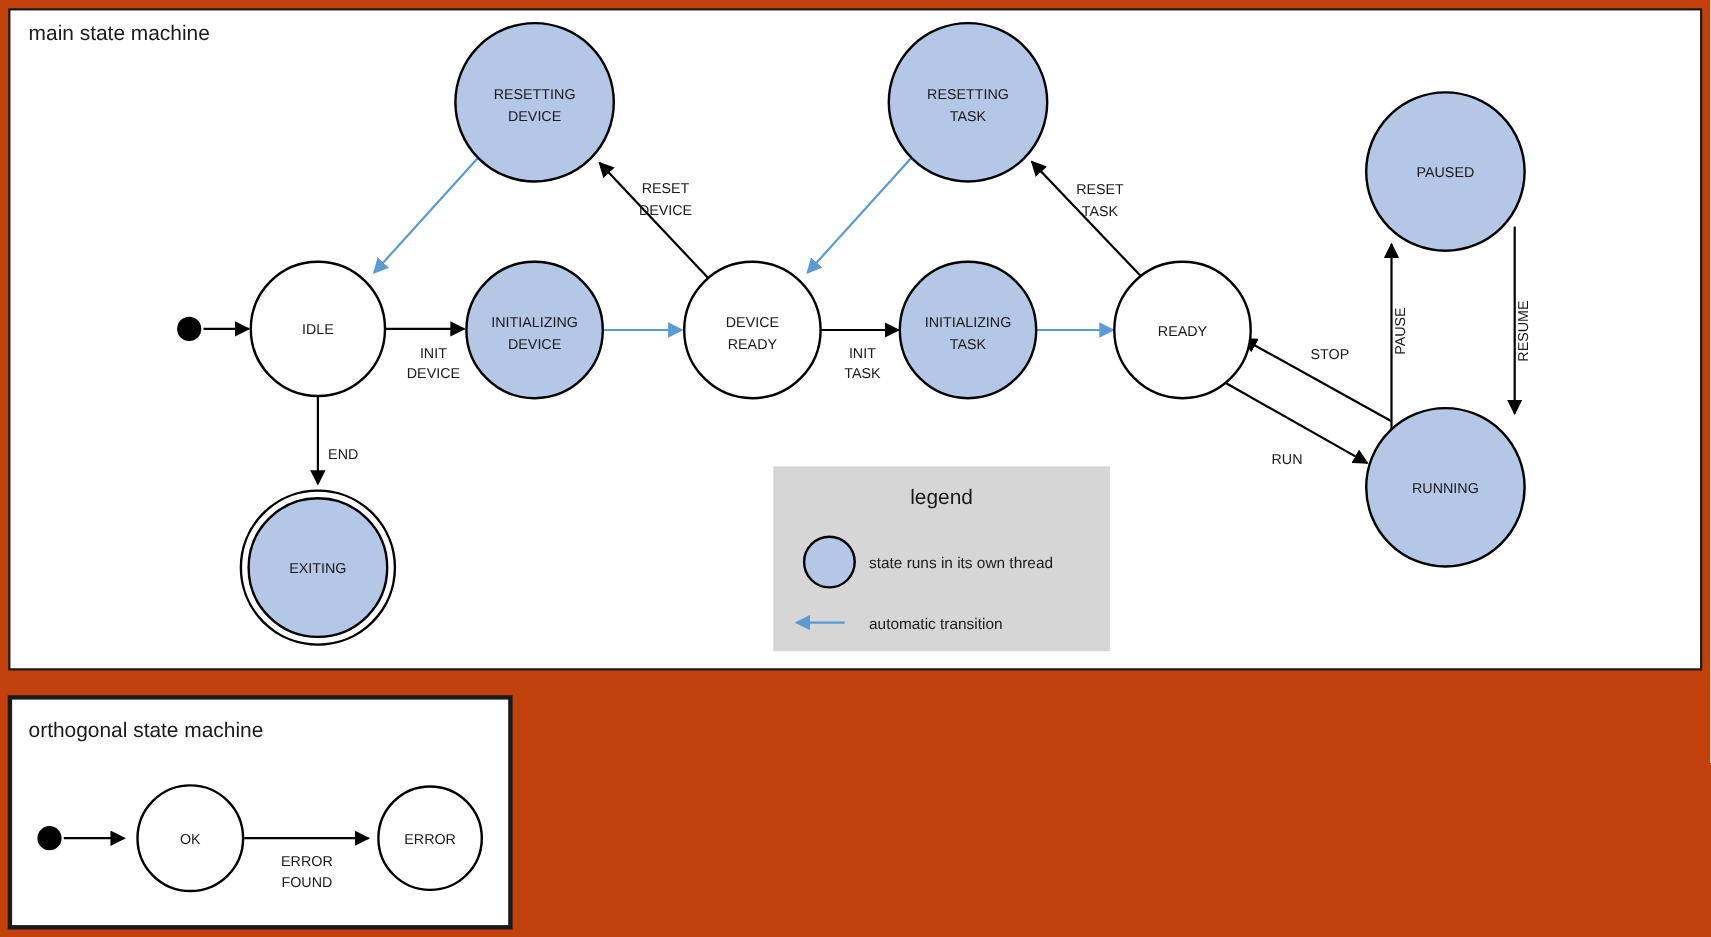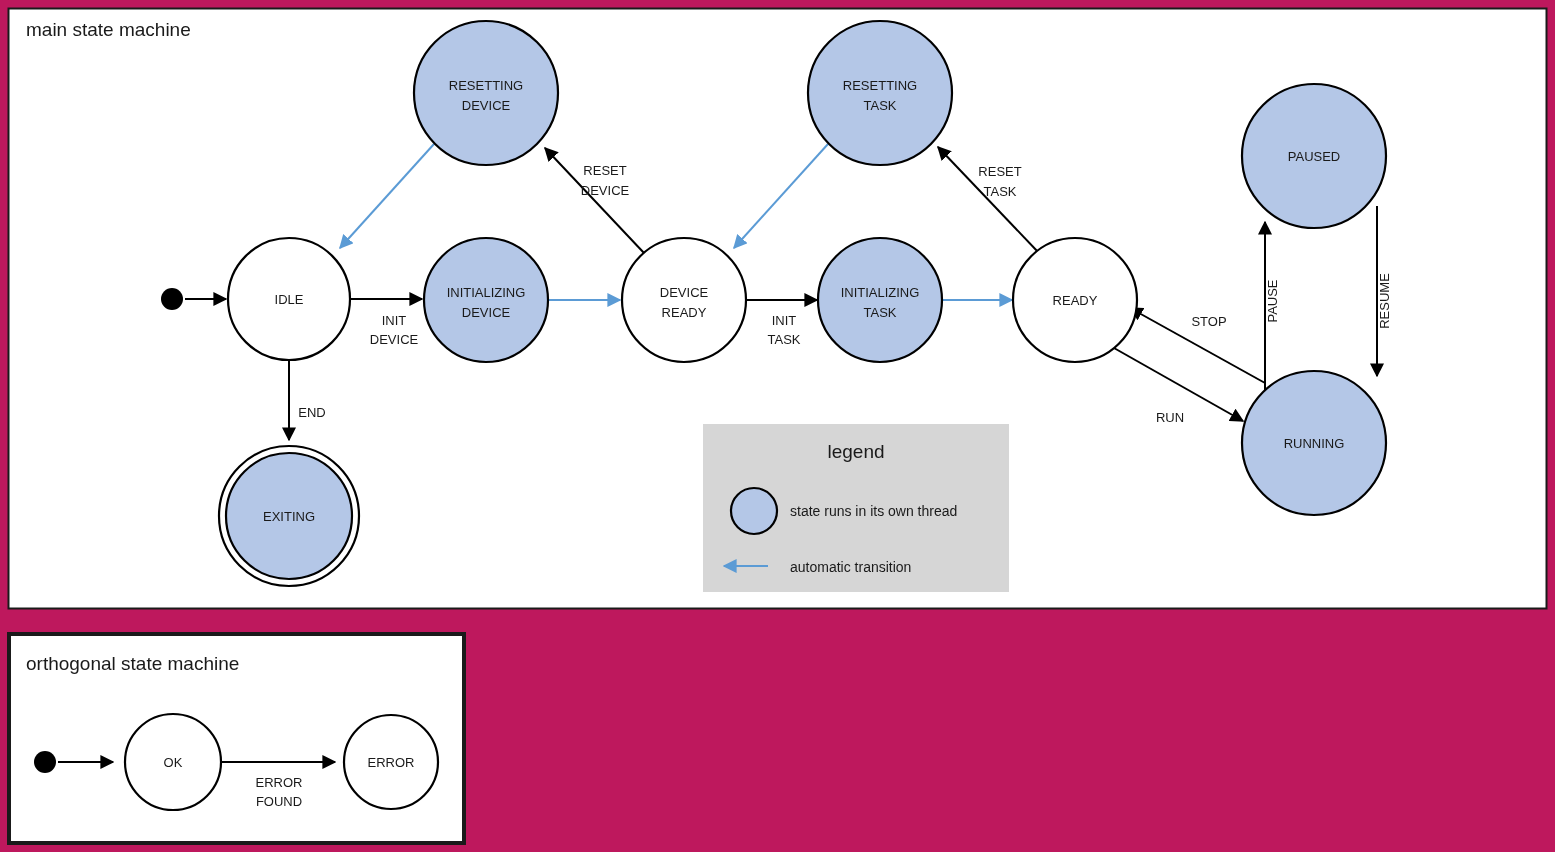--- a/index.html
+++ b/index.html
@@ -6,21 +6,21 @@
   html, body {
     margin: 0;
     padding: 0;
     background: #ffffff;
     font-family: "Liberation Sans", sans-serif;
   }
   #page {
     position: relative;
     width: 1555px;
     height: 852px;
-    background: #be185d;
+    background: #c2410c;
     overflow: hidden;
   }
   svg.canvas {
     position: absolute;
     left: 0;
     top: 0;
     width: 1555px;
     height: 852px;
     display: block;
   }

